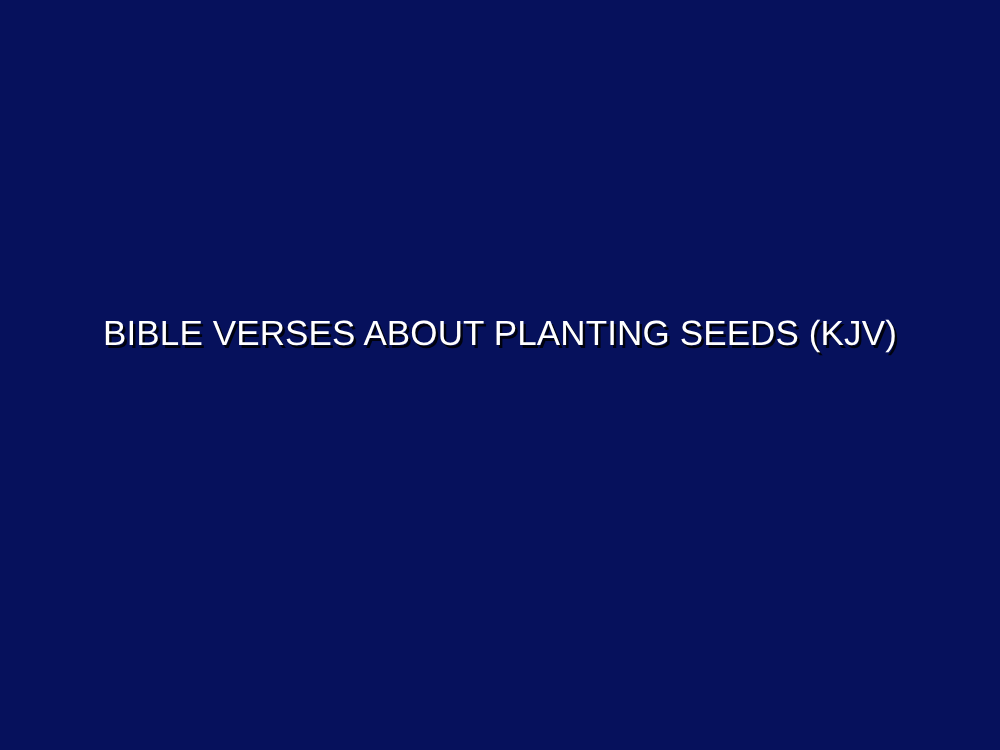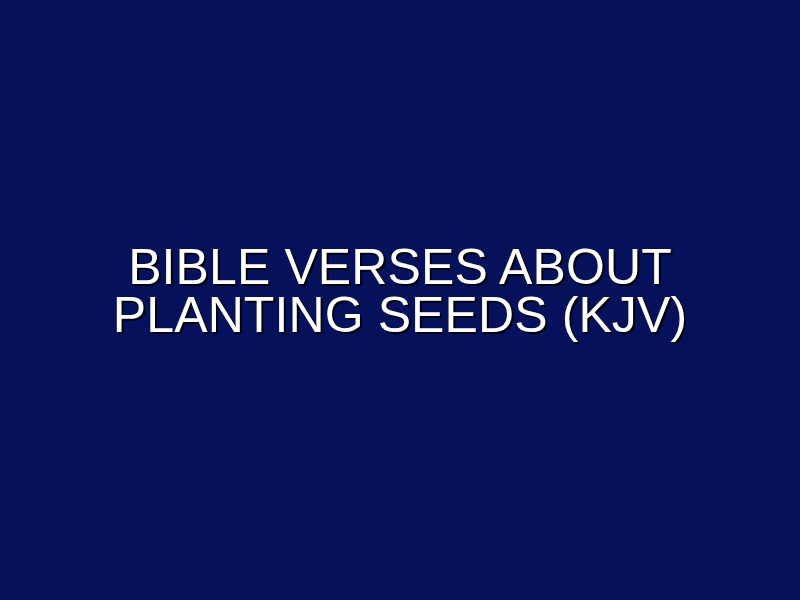--- a/index.html
+++ b/index.html
@@ -34,21 +34,21 @@
     top: 243px;
     text-align: center;
     padding: 0 40px;
     box-sizing: border-box;
   }
 
   .slide-title {
     margin: 0;
     font-family: "Liberation Sans", sans-serif;
     font-weight: 400;
-    font-size: 50px;
+    font-size: 28px;
     line-height: 48px;
     letter-spacing: 0.1px;
     color: #ffffff;
     text-transform: uppercase;
     text-shadow: 2px 2px 0 rgba(0, 0, 0, 0.85);
     max-width: 700px;
     margin-left: auto;
     margin-right: auto;
     white-space: normal;
   }

